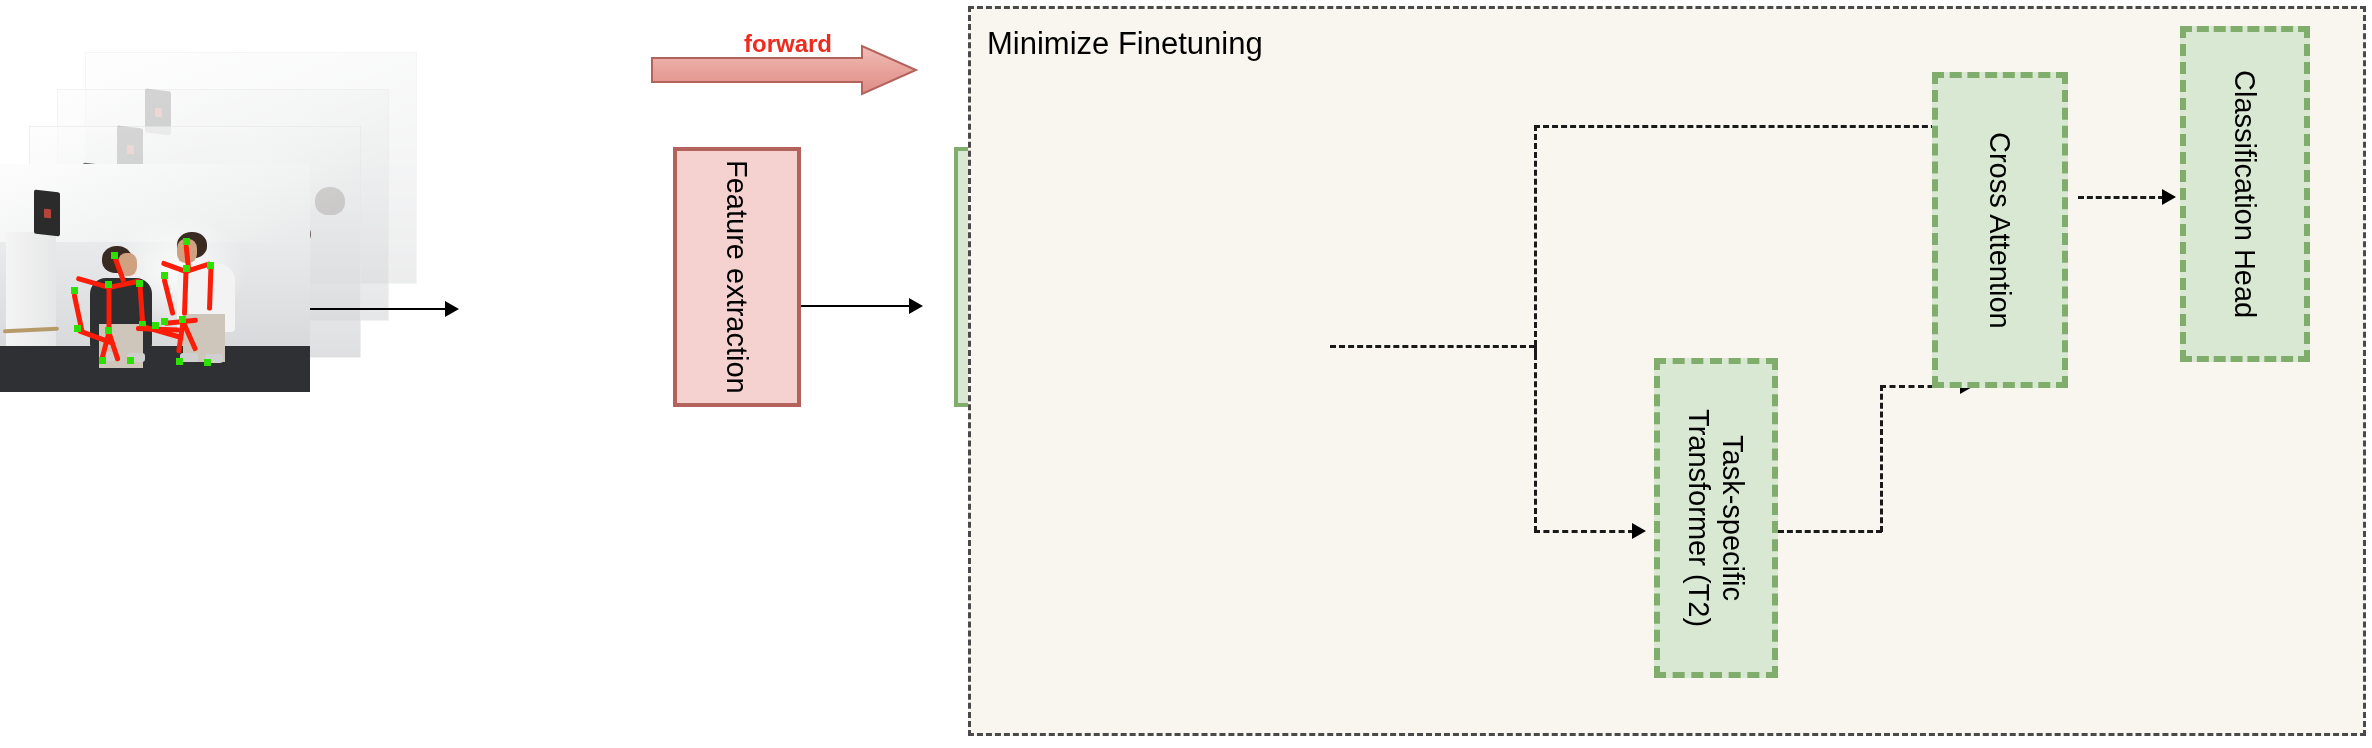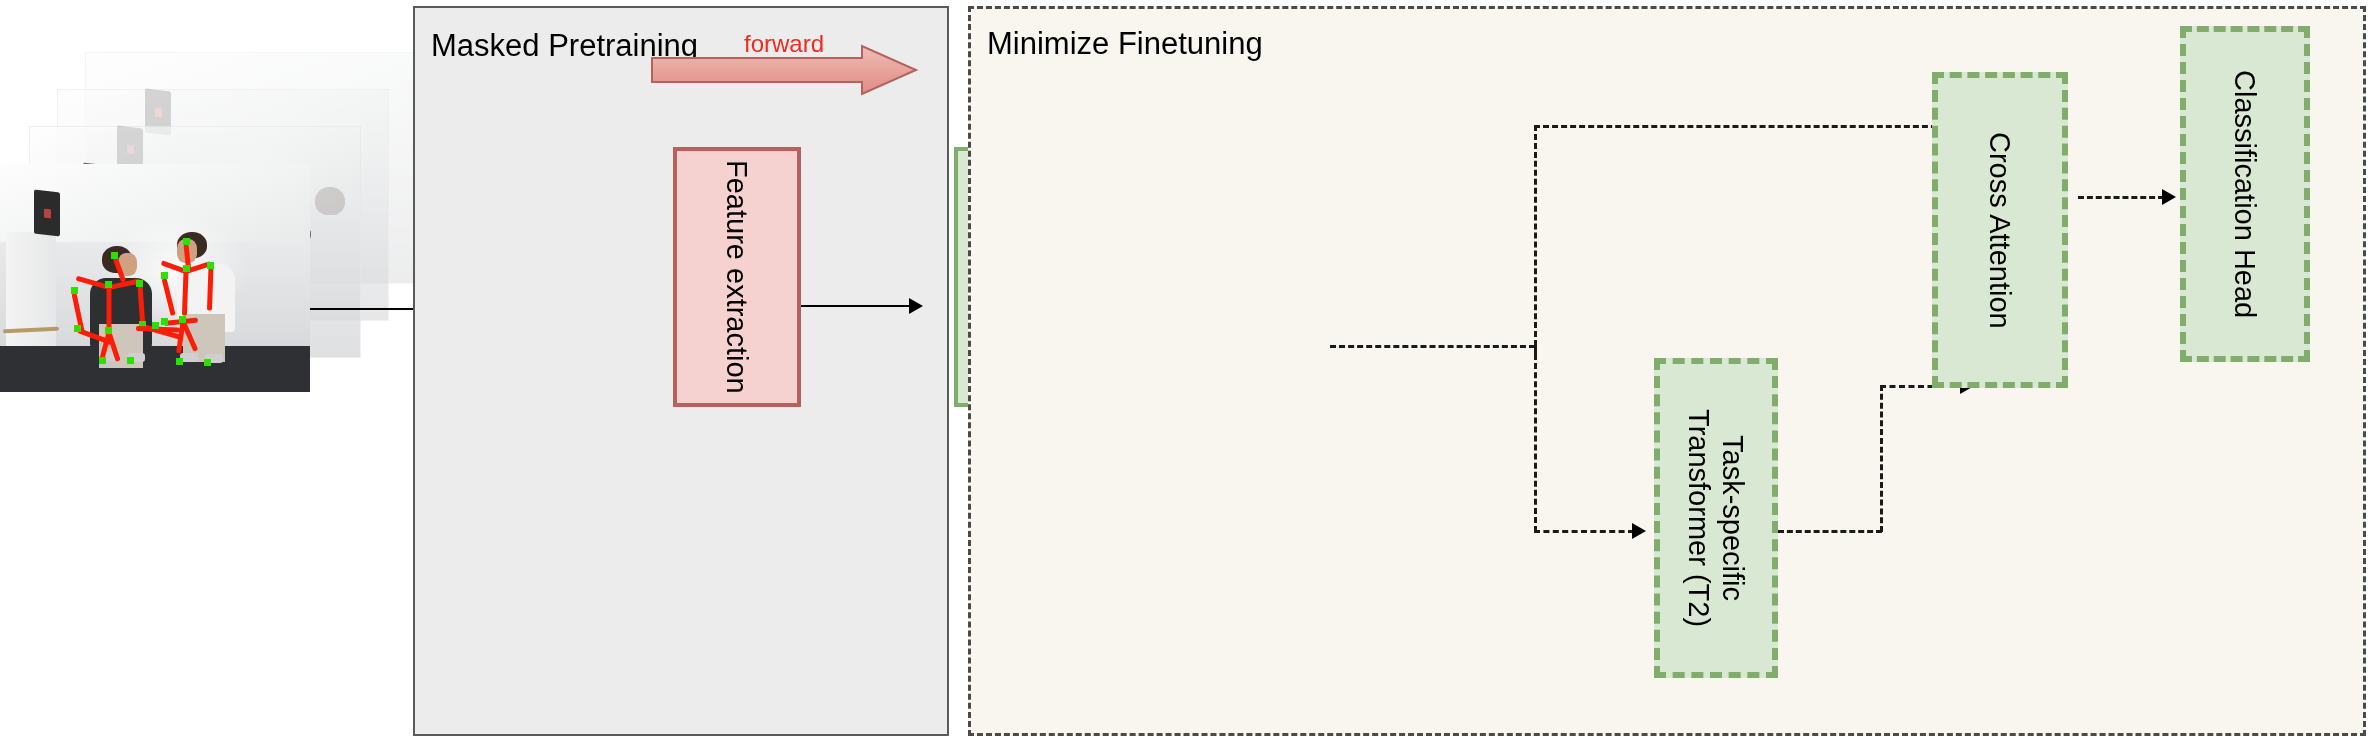--- a/index.html
+++ b/index.html
@@ -153,21 +153,21 @@
     position: absolute; width: 0;
     border-left: 3px dashed #1a1a1a;
   }
 
   
   .blockarrow { position: absolute; }
   .blockarrow svg { display: block; }
   .redlabel {
     position: absolute;
     color: #ee2b1f;
-    font-weight: normal;
+    font-weight: bold;
     font-size: 24px;
     white-space: nowrap;
   }
 </style>
 </head>
 <body>
 
 <div id="canvas">
 
   <div class="frame-stack">
@@ -267,23 +267,20 @@
       </div>
 
       <div class="bone" style="left:44%;top:71%;width:44px;transform:rotate(2deg);"></div>
       <div class="joint" style="left:50%;top:71%;"></div>
     </div>
   </div>
 
   <div class="sline" style="left:310px; top:308px; width:135px;"></div>
   <div class="arrowhead" style="left:445px; top:301px;"></div>
 
-  <div class="panel-pretrain">
-    <div class="panel-title">Masked Pretraining</div>
-  </div>
 
   <div class="blockarrow" style="left:650px; top:44px;">
     <svg width="270" height="52" viewBox="0 0 270 52">
       <defs>
         <linearGradient id="gfw" x1="0" y1="0" x2="0" y2="1">
           <stop offset="0%" stop-color="#f0bdb7"></stop>
           <stop offset="50%" stop-color="#e8a39c"></stop>
           <stop offset="100%" stop-color="#dd8d86"></stop>
         </linearGradient>
       </defs>

